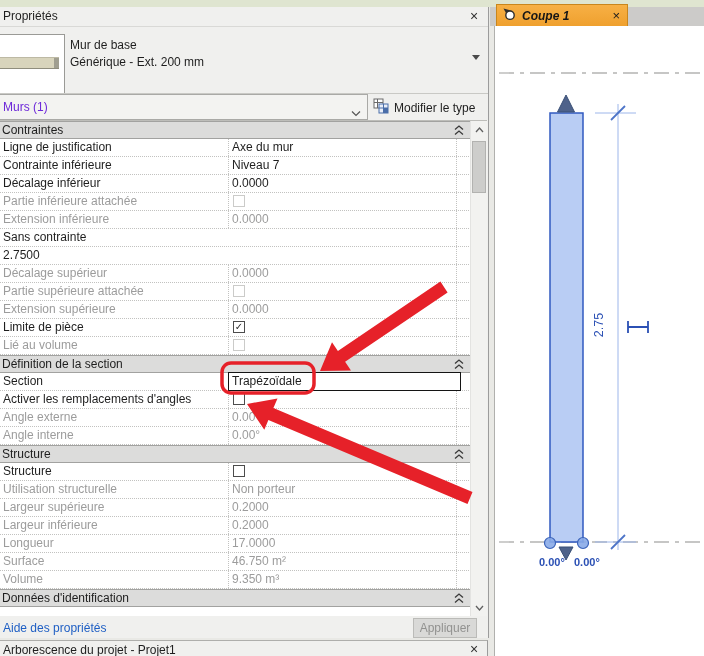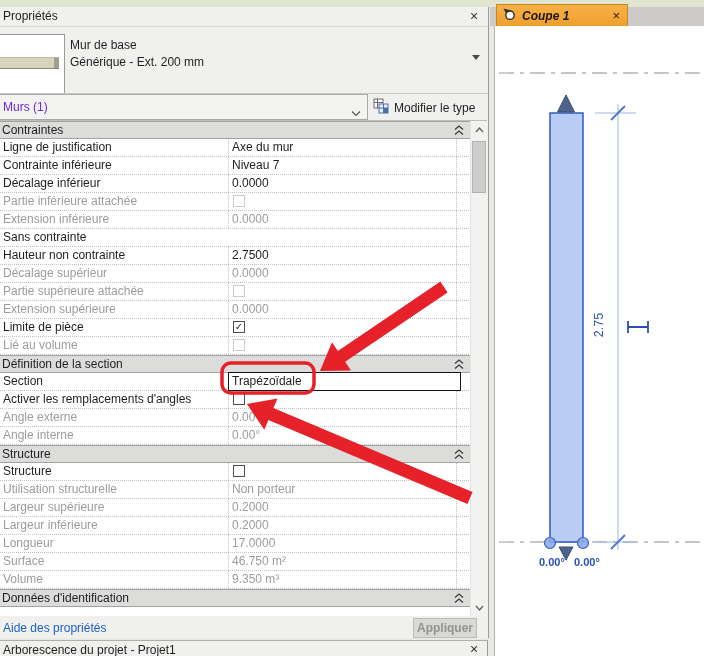--- a/index.html
+++ b/index.html
@@ -55,21 +55,21 @@
   
   .vscroll{position:absolute;right:0;top:0;width:16px;height:100%;background:#f2f2f0;border-left:1px solid #e3e3e1;}
   .sbtn{position:absolute;left:0;width:16px;height:15px;display:flex;align-items:center;justify-content:center;cursor:pointer;}
   .sbtn.up{top:1px;} .sbtn.down{bottom:1px;}
   .thumb{position:absolute;left:1px;top:20px;width:12px;height:50px;background:#cdcdcb;border:1px solid #b2b2b0;cursor:pointer;}
 
   
   .pfooter{position:absolute;left:0;top:608px;width:100%;height:23px;}
   .helplink{position:absolute;left:3px;top:6px;font-size:12px;color:#1f5fc4;cursor:pointer;}
   .apply{position:absolute;left:413px;top:3px;width:64px;height:20px;box-sizing:border-box;background:#d9d9d7;
-         border:1px solid #bbbbb8;color:#929290;font-size:12px;text-align:center;line-height:18px;font-weight:bold;}
+         border:1px solid #bbbbb8;color:#929290;font-size:12px;text-align:center;line-height:18px;}
 
   
   .browser{position:absolute;left:0;top:640px;width:487px;height:16px;background:#f0f0ee;
            border-top:1px solid #aeaeab;border-right:1px solid #9c9c9c;}
   .browser .t{position:absolute;left:3px;top:2px;font-size:12px;color:#1e1e1e;}
   .browser .closex{right:5px;top:0;}
 
   
   .tabbar{position:absolute;left:490px;top:7px;width:214px;height:19px;background:#cccbc9;}
   .tab{position:absolute;left:6px;top:-3px;width:132px;height:22px;box-sizing:border-box;
@@ -163,21 +163,20 @@
           <div class="row disabled">
             <span class="lab">Extension inférieure</span>
             <span class="val">0.0000</span>
             <span class="mini"></span>
           </div>
           <div class="row">
             <span class="val">Sans contrainte</span>
             <span class="mini"></span>
           </div>
           <div class="row">
-            <span class="lab">Hauteur non contrainte</span>
             <span class="val">2.7500</span>
             <span class="mini"></span>
           </div>
           <div class="row disabled">
             <span class="lab">Décalage supérieur</span>
             <span class="val">0.0000</span>
             <span class="mini"></span>
           </div>
           <div class="row disabled">
             <span class="lab">Partie supérieure attachée</span>

